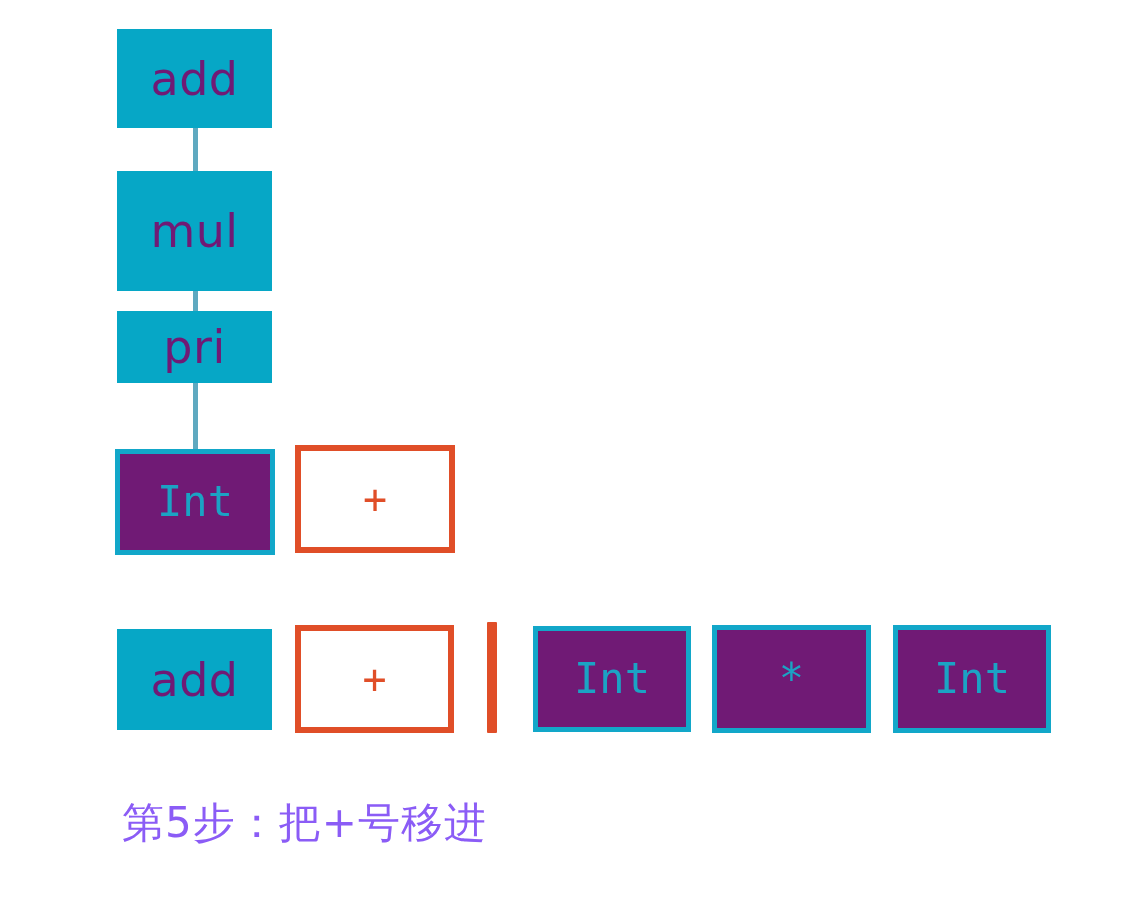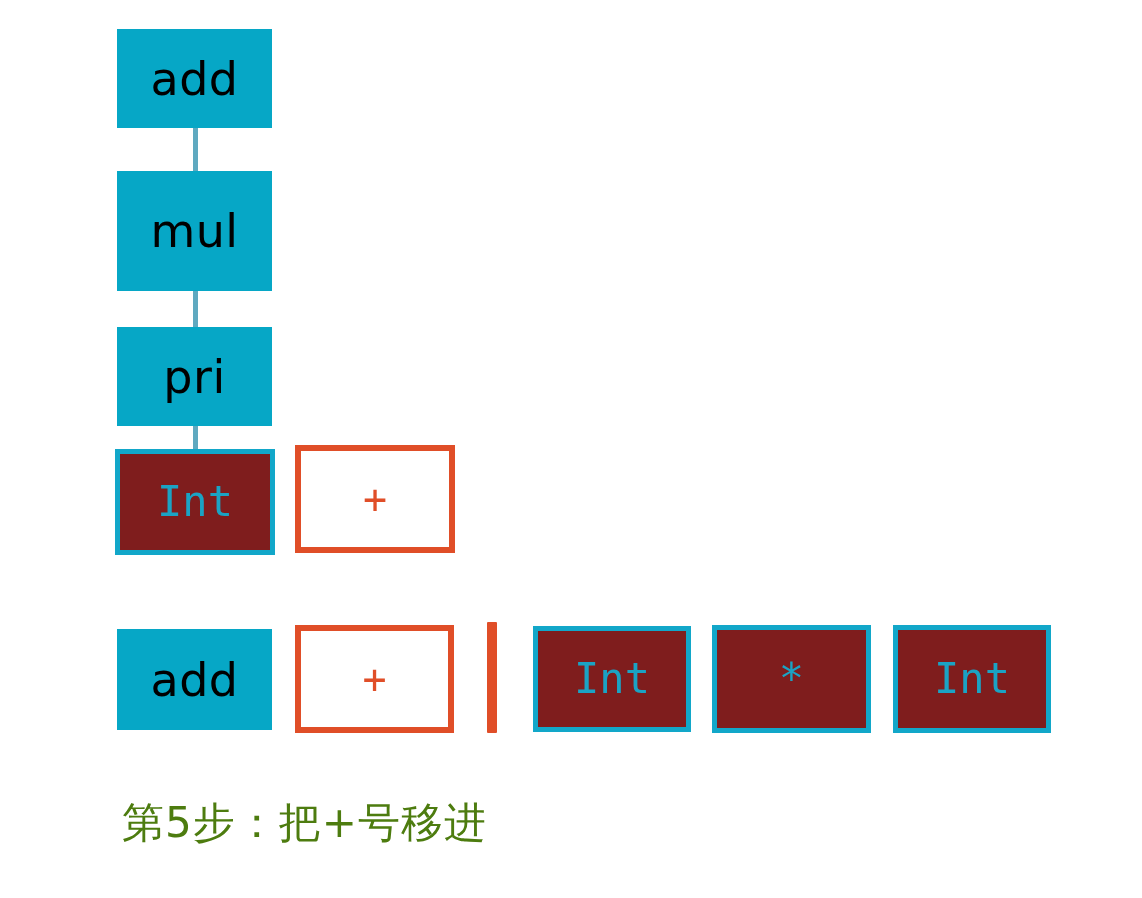--- a/index.html
+++ b/index.html
@@ -29,29 +29,29 @@
     box-sizing: border-box;
     display: flex;
     align-items: center;
     justify-content: center;
     line-height: 1;
   }
 
   
   .node.filled {
     background: #06a7c6;
-    color: #000000;
+    color: #701a75;
     font-size: 46px;
     font-weight: 400;
     letter-spacing: 0.5px;
   }
 
   
   .node.outline-cyan {
-    background: #7f1d1d;
+    background: #701a75;
     border: 5px solid #12a7c9;
     color: #1ba3c4;
     font-size: 42px;
     font-family: "DejaVu Sans Mono", "Liberation Mono", monospace;
     letter-spacing: 0px;
   }
 
   
   .node.outline-red {
     background: #ffffff;
@@ -91,21 +91,21 @@
 <div id="canvas">
     <div class="connector" style="left: 193px; top: 29px; height: 142px; background: rgb(95, 169, 192);"></div>
     <div class="connector" style="left: 193px; top: 171px; height: 140px; background: rgb(95, 169, 192);"></div>
     <div class="connector" style="left: 193px; top: 311px; height: 138px; background: rgb(95, 169, 192);"></div>
     <div class="node filled" style="left: 117px; top: 29px; width: 155px; height: 99px;">
       <span>add</span>
     </div>
     <div class="node filled" style="left: 117px; top: 171px; width: 155px; height: 120px;">
       <span>mul</span>
     </div>
-    <div class="node filled" style="left: 117px; top: 311px; width: 155px; height: 99px; margin-top: 16px;">
+    <div class="node filled" style="left: 117px; top: 311px; width: 155px; height: 72px;">
       <span>pri</span>
     </div>
     <div class="node outline-cyan" style="left: 115px; top: 449px; width: 160px; height: 106px;">
       <span>Int</span>
     </div>
     <div class="node outline-red" style="left: 295px; top: 445px; width: 160px; height: 108px;">
       <span>+</span>
     </div>
     <div class="node filled" style="left: 117px; top: 629px; width: 155px; height: 101px;">
       <span>add</span>
@@ -116,14 +116,14 @@
     <div class="node outline-cyan" style="left: 533px; top: 626px; width: 158px; height: 106px;">
       <span>Int</span>
     </div>
     <div class="node outline-cyan" style="left: 712px; top: 625px; width: 159px; height: 108px;">
       <span>*</span>
     </div>
     <div class="node outline-cyan" style="left: 893px; top: 625px; width: 158px; height: 108px;">
       <span>Int</span>
     </div>
     <div class="caret" style="left: 487px; top: 622px; width: 10px; height: 111px; background: rgb(224, 78, 40);"></div>
-    <div class="caption" style="left: 122px; top: 795px; color: #4d7c0f;">第5步：把+号移进</div>
+    <div class="caption" style="left: 122px; top: 795px; color: #8b5cf6;">第5步：把+号移进</div>
   </div>
 
 </body></html>

